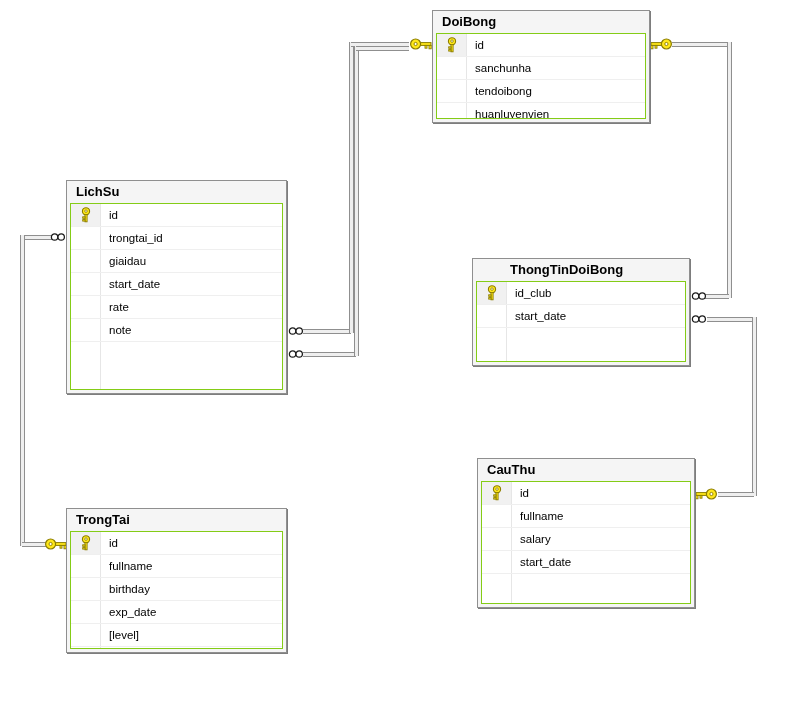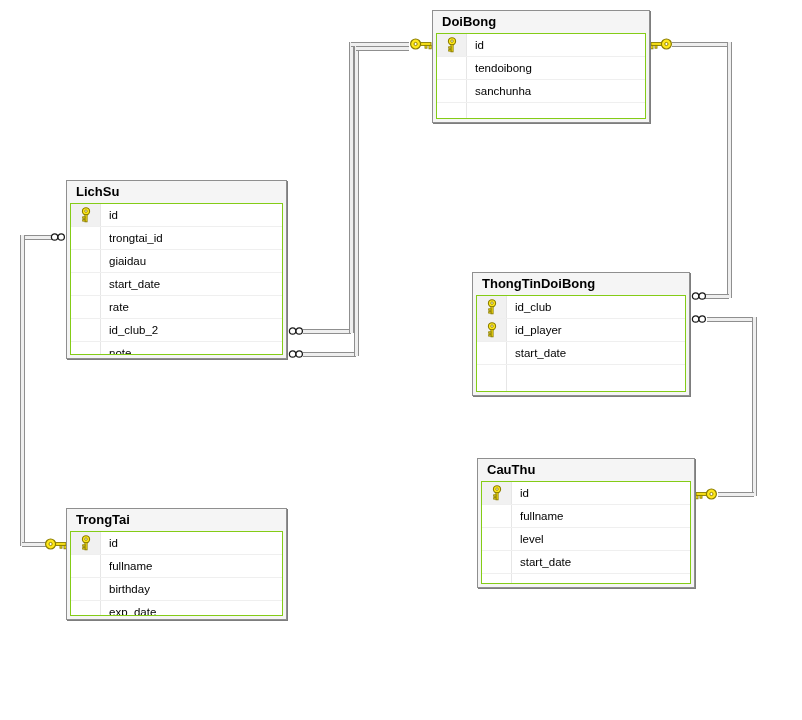--- a/index.html
+++ b/index.html
@@ -126,29 +126,33 @@
               <circle cx="5" cy="4.1" r="1.25" fill="#ffffff" stroke="#8a7c00" stroke-width="0.8"></circle>
               <rect x="4" y="7.6" width="2.1" height="7.2" fill="#ffe81a" stroke="#8a7c00" stroke-width="0.9"></rect>
               <rect x="1.7" y="9.8" width="2.4" height="1.5" fill="#ffe81a" stroke="#8a7c00" stroke-width="0.9"></rect>
               <rect x="1.7" y="12.6" width="2.4" height="1.5" fill="#ffe81a" stroke="#8a7c00" stroke-width="0.9"></rect>
             </svg>
           </div>
           <span class="cell-name">id</span>
         </div>
         <div class="tbl-row">
           <div class="cell-icon"></div>
+          <span class="cell-name">sanchunha</span>
+        </div>
+        <div class="tbl-row">
+          <div class="cell-icon"></div>
           <span class="cell-name">tendoibong</span>
         </div>
         <div class="tbl-row">
           <div class="cell-icon"></div>
-          <span class="cell-name">sanchunha</span>
-        </div>
-      </div>
-    </div>
-    <div class="db-table" style="left: 66px; top: 180px; width: 221px; height: 179px;">
+          <span class="cell-name">huanluyenvien</span>
+        </div>
+      </div>
+    </div>
+    <div class="db-table" style="left: 66px; top: 180px; width: 221px; height: 214px;">
       <div class="tbl-header">LichSu</div>
       <div class="tbl-body">
         <div class="icon-col-line"></div>
         <div class="tbl-row">
           <div class="cell-icon pk">
             <svg width="10" height="16" viewBox="0 0 10 16">
               <circle cx="5" cy="4.3" r="3.6" fill="#ffe81a" stroke="#8a7c00" stroke-width="1.1"></circle>
               <circle cx="5" cy="4.1" r="1.25" fill="#ffffff" stroke="#8a7c00" stroke-width="0.8"></circle>
               <rect x="4" y="7.6" width="2.1" height="7.2" fill="#ffe81a" stroke="#8a7c00" stroke-width="0.9"></rect>
               <rect x="1.7" y="9.8" width="2.4" height="1.5" fill="#ffe81a" stroke="#8a7c00" stroke-width="0.9"></rect>
@@ -168,63 +172,47 @@
         <div class="tbl-row">
           <div class="cell-icon"></div>
           <span class="cell-name">start_date</span>
         </div>
         <div class="tbl-row">
           <div class="cell-icon"></div>
           <span class="cell-name">rate</span>
         </div>
         <div class="tbl-row">
           <div class="cell-icon"></div>
-          <span class="cell-name">id_club_2</span>
-        </div>
-        <div class="tbl-row">
-          <div class="cell-icon"></div>
           <span class="cell-name">note</span>
         </div>
       </div>
     </div>
-    <div class="db-table" style="left: 472px; top: 272px; width: 218px; height: 124px;">
+    <div class="db-table" style="left: 472px; top: 258px; width: 218px; height: 108px; padding-left: 28px;">
       <div class="tbl-header">ThongTinDoiBong</div>
       <div class="tbl-body">
         <div class="icon-col-line"></div>
         <div class="tbl-row">
           <div class="cell-icon pk">
             <svg width="10" height="16" viewBox="0 0 10 16">
               <circle cx="5" cy="4.3" r="3.6" fill="#ffe81a" stroke="#8a7c00" stroke-width="1.1"></circle>
               <circle cx="5" cy="4.1" r="1.25" fill="#ffffff" stroke="#8a7c00" stroke-width="0.8"></circle>
               <rect x="4" y="7.6" width="2.1" height="7.2" fill="#ffe81a" stroke="#8a7c00" stroke-width="0.9"></rect>
               <rect x="1.7" y="9.8" width="2.4" height="1.5" fill="#ffe81a" stroke="#8a7c00" stroke-width="0.9"></rect>
               <rect x="1.7" y="12.6" width="2.4" height="1.5" fill="#ffe81a" stroke="#8a7c00" stroke-width="0.9"></rect>
             </svg>
           </div>
           <span class="cell-name">id_club</span>
         </div>
         <div class="tbl-row">
-          <div class="cell-icon pk">
-            <svg width="10" height="16" viewBox="0 0 10 16">
-              <circle cx="5" cy="4.3" r="3.6" fill="#ffe81a" stroke="#8a7c00" stroke-width="1.1"></circle>
-              <circle cx="5" cy="4.1" r="1.25" fill="#ffffff" stroke="#8a7c00" stroke-width="0.8"></circle>
-              <rect x="4" y="7.6" width="2.1" height="7.2" fill="#ffe81a" stroke="#8a7c00" stroke-width="0.9"></rect>
-              <rect x="1.7" y="9.8" width="2.4" height="1.5" fill="#ffe81a" stroke="#8a7c00" stroke-width="0.9"></rect>
-              <rect x="1.7" y="12.6" width="2.4" height="1.5" fill="#ffe81a" stroke="#8a7c00" stroke-width="0.9"></rect>
-            </svg>
-          </div>
-          <span class="cell-name">id_player</span>
-        </div>
-        <div class="tbl-row">
           <div class="cell-icon"></div>
           <span class="cell-name">start_date</span>
         </div>
       </div>
     </div>
-    <div class="db-table" style="left: 477px; top: 458px; width: 218px; height: 130px;">
+    <div class="db-table" style="left: 477px; top: 458px; width: 218px; height: 150px;">
       <div class="tbl-header">CauThu</div>
       <div class="tbl-body">
         <div class="icon-col-line"></div>
         <div class="tbl-row">
           <div class="cell-icon pk">
             <svg width="10" height="16" viewBox="0 0 10 16">
               <circle cx="5" cy="4.3" r="3.6" fill="#ffe81a" stroke="#8a7c00" stroke-width="1.1"></circle>
               <circle cx="5" cy="4.1" r="1.25" fill="#ffffff" stroke="#8a7c00" stroke-width="0.8"></circle>
               <rect x="4" y="7.6" width="2.1" height="7.2" fill="#ffe81a" stroke="#8a7c00" stroke-width="0.9"></rect>
               <rect x="1.7" y="9.8" width="2.4" height="1.5" fill="#ffe81a" stroke="#8a7c00" stroke-width="0.9"></rect>
@@ -232,29 +220,29 @@
             </svg>
           </div>
           <span class="cell-name">id</span>
         </div>
         <div class="tbl-row">
           <div class="cell-icon"></div>
           <span class="cell-name">fullname</span>
         </div>
         <div class="tbl-row">
           <div class="cell-icon"></div>
-          <span class="cell-name">level</span>
+          <span class="cell-name">salary</span>
         </div>
         <div class="tbl-row">
           <div class="cell-icon"></div>
           <span class="cell-name">start_date</span>
         </div>
       </div>
     </div>
-    <div class="db-table" style="left: 66px; top: 508px; width: 221px; height: 112px;">
+    <div class="db-table" style="left: 66px; top: 508px; width: 221px; height: 145px;">
       <div class="tbl-header">TrongTai</div>
       <div class="tbl-body">
         <div class="icon-col-line"></div>
         <div class="tbl-row">
           <div class="cell-icon pk">
             <svg width="10" height="16" viewBox="0 0 10 16">
               <circle cx="5" cy="4.3" r="3.6" fill="#ffe81a" stroke="#8a7c00" stroke-width="1.1"></circle>
               <circle cx="5" cy="4.1" r="1.25" fill="#ffffff" stroke="#8a7c00" stroke-width="0.8"></circle>
               <rect x="4" y="7.6" width="2.1" height="7.2" fill="#ffe81a" stroke="#8a7c00" stroke-width="0.9"></rect>
               <rect x="1.7" y="9.8" width="2.4" height="1.5" fill="#ffe81a" stroke="#8a7c00" stroke-width="0.9"></rect>

